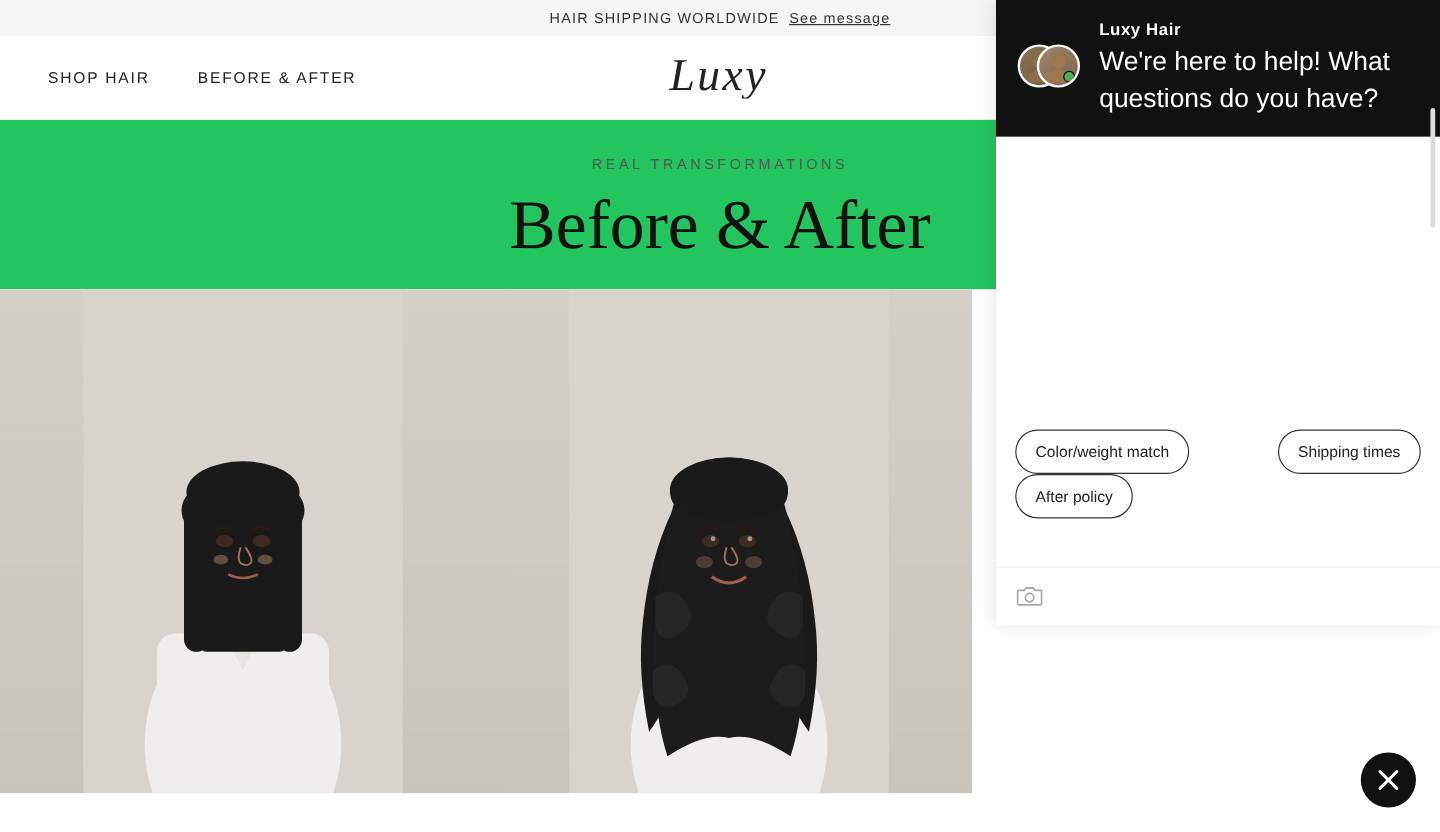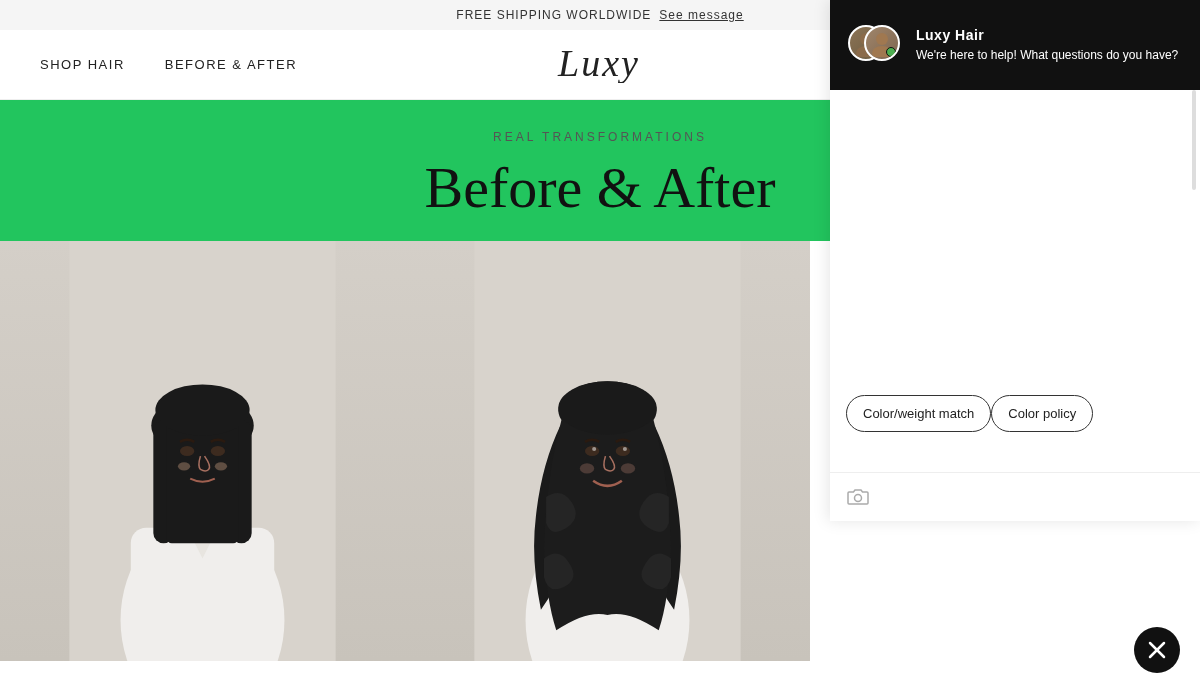--- a/index.html
+++ b/index.html
@@ -184,39 +184,39 @@
     }
     .chat-header-text {
       flex: 1;
     }
     .chat-brand-name {
       font-size: 14px;
       font-weight: 700;
       letter-spacing: 0.5px;
     }
     .chat-greeting {
-      font-size: 12px;
+      font-size: 22px;
       font-weight: 400;
       line-height: 1.4;
       margin-top: 4px;
     }
 
     .chat-body {
       flex: 1;
       background: #fff;
       padding: 20px 16px;
       display: flex;
       flex-direction: column;
       justify-content: flex-end;
     }
 
     .chat-quick-replies {
       display: flex;
       flex-wrap: wrap;
-      justify-content: flex-start;
+      justify-content: space-between;
       margin-bottom: 20px;
     }
     .quick-reply-btn {
       border: 1.5px solid #333;
       background: #fff;
       padding: 10px 16px;
       border-radius: 25px;
       font-size: 13px;
       cursor: pointer;
       color: #222;
@@ -276,21 +276,21 @@
       width: 4px;
       height: 100px;
       background: #ddd;
       border-radius: 2px;
     }
   </style>
 </head>
 <body>
 
 <div class="announcement-bar">
-  <span>FREE SHIPPING WORLDWIDE</span>
+  <span>HAIR SHIPPING WORLDWIDE</span>
   <a>See message</a>
 </div>
 
 <nav>
   <div class="nav-left">
     <span class="nav-item">SHOP HAIR</span>
     <span class="nav-item">BEFORE &amp; AFTER</span>
   </div>
   <div class="nav-logo">
     <svg width="100" height="45" viewBox="0 0 100 45">
@@ -420,21 +420,22 @@
       <div class="chat-greeting">We're here to help! What questions do you have?</div>
     </div>
   </div>
 
   <div class="chat-body">
 
     <div class="chat-scrollbar"></div>
 
     <div class="chat-quick-replies">
       <button class="quick-reply-btn">Color/weight match</button>
-      <button class="quick-reply-btn">Color policy</button>
+      <button class="quick-reply-btn">Shipping times</button>
+      <button class="quick-reply-btn">After policy</button>
     </div>
   </div>
 
   <div class="chat-input-area">
     <div class="camera-icon">
       <svg width="22" height="18" viewBox="0 0 22 18" fill="none" xmlns="http://www.w3.org/2000/svg">
         <path d="M8 2L6.5 4H2C1.45 4 1 4.45 1 5V15C1 15.55 1.45 16 2 16H20C20.55 16 21 15.55 21 15V5C21 4.45 20.55 4 20 4H15.5L14 2H8Z" stroke="#aaa" stroke-width="1.5" fill="none"></path>
         <circle cx="11" cy="10" r="3.5" stroke="#aaa" stroke-width="1.5" fill="none"></circle>
       </svg>
     </div>

